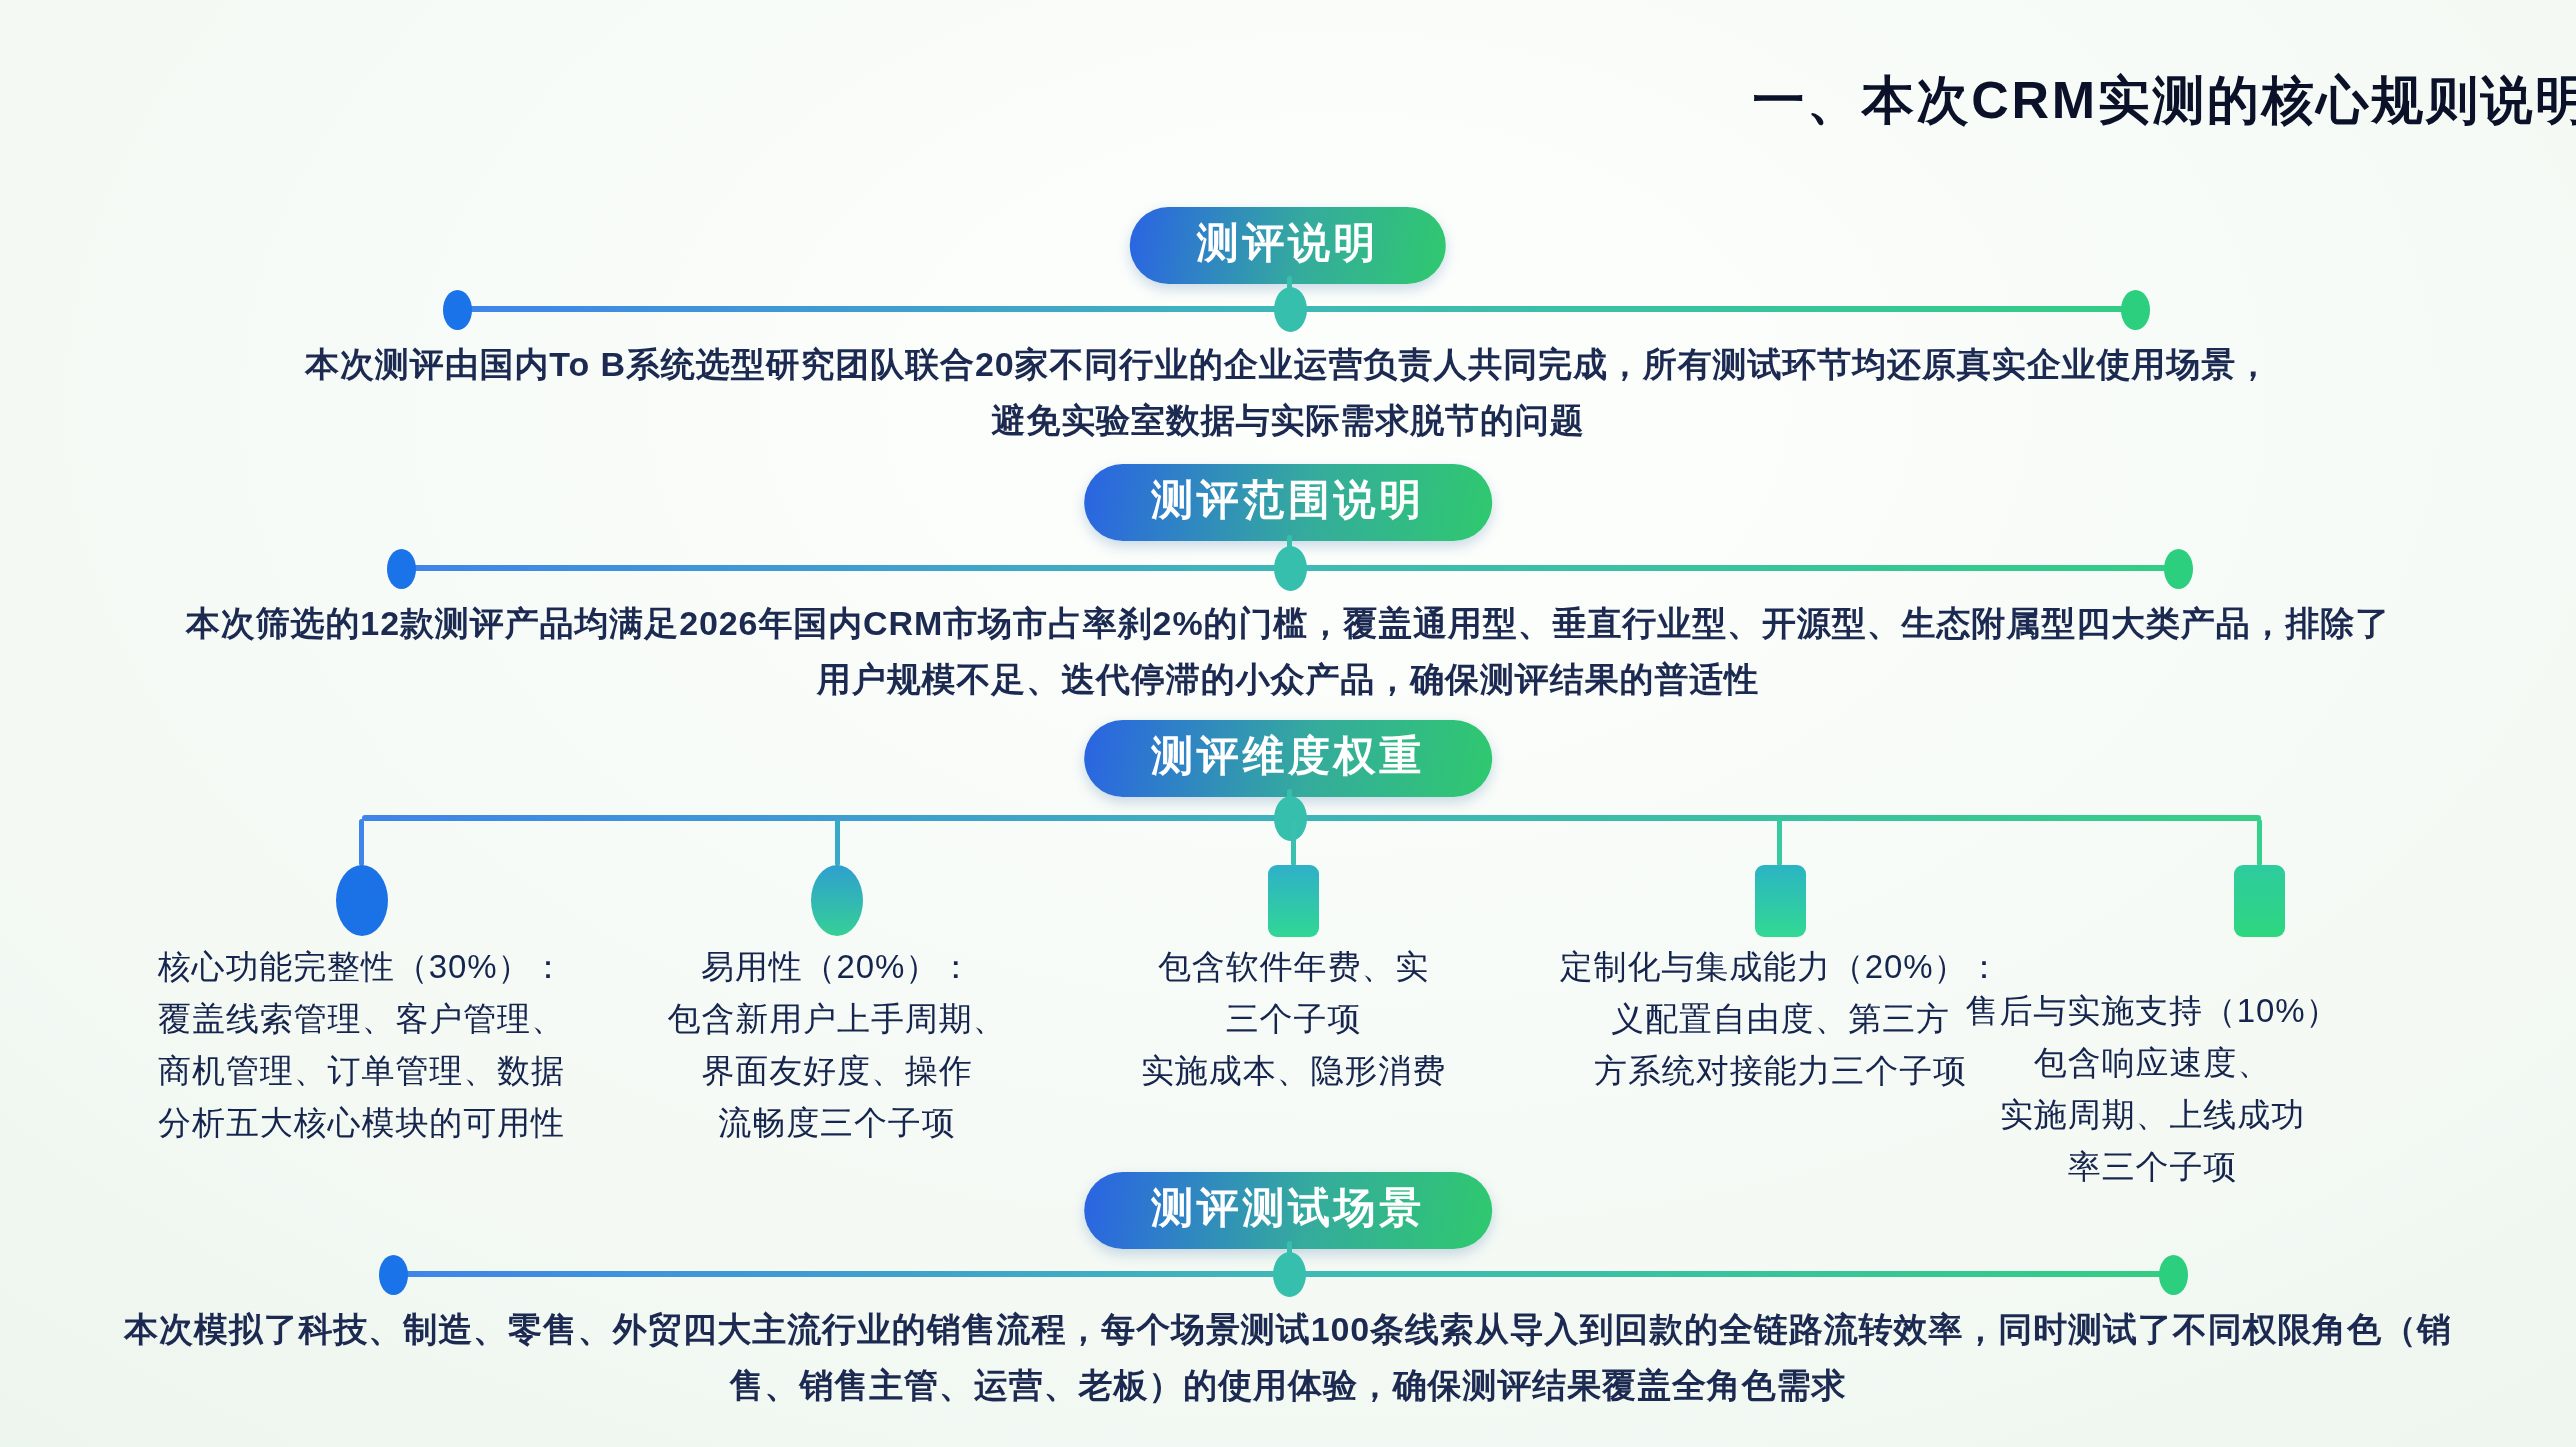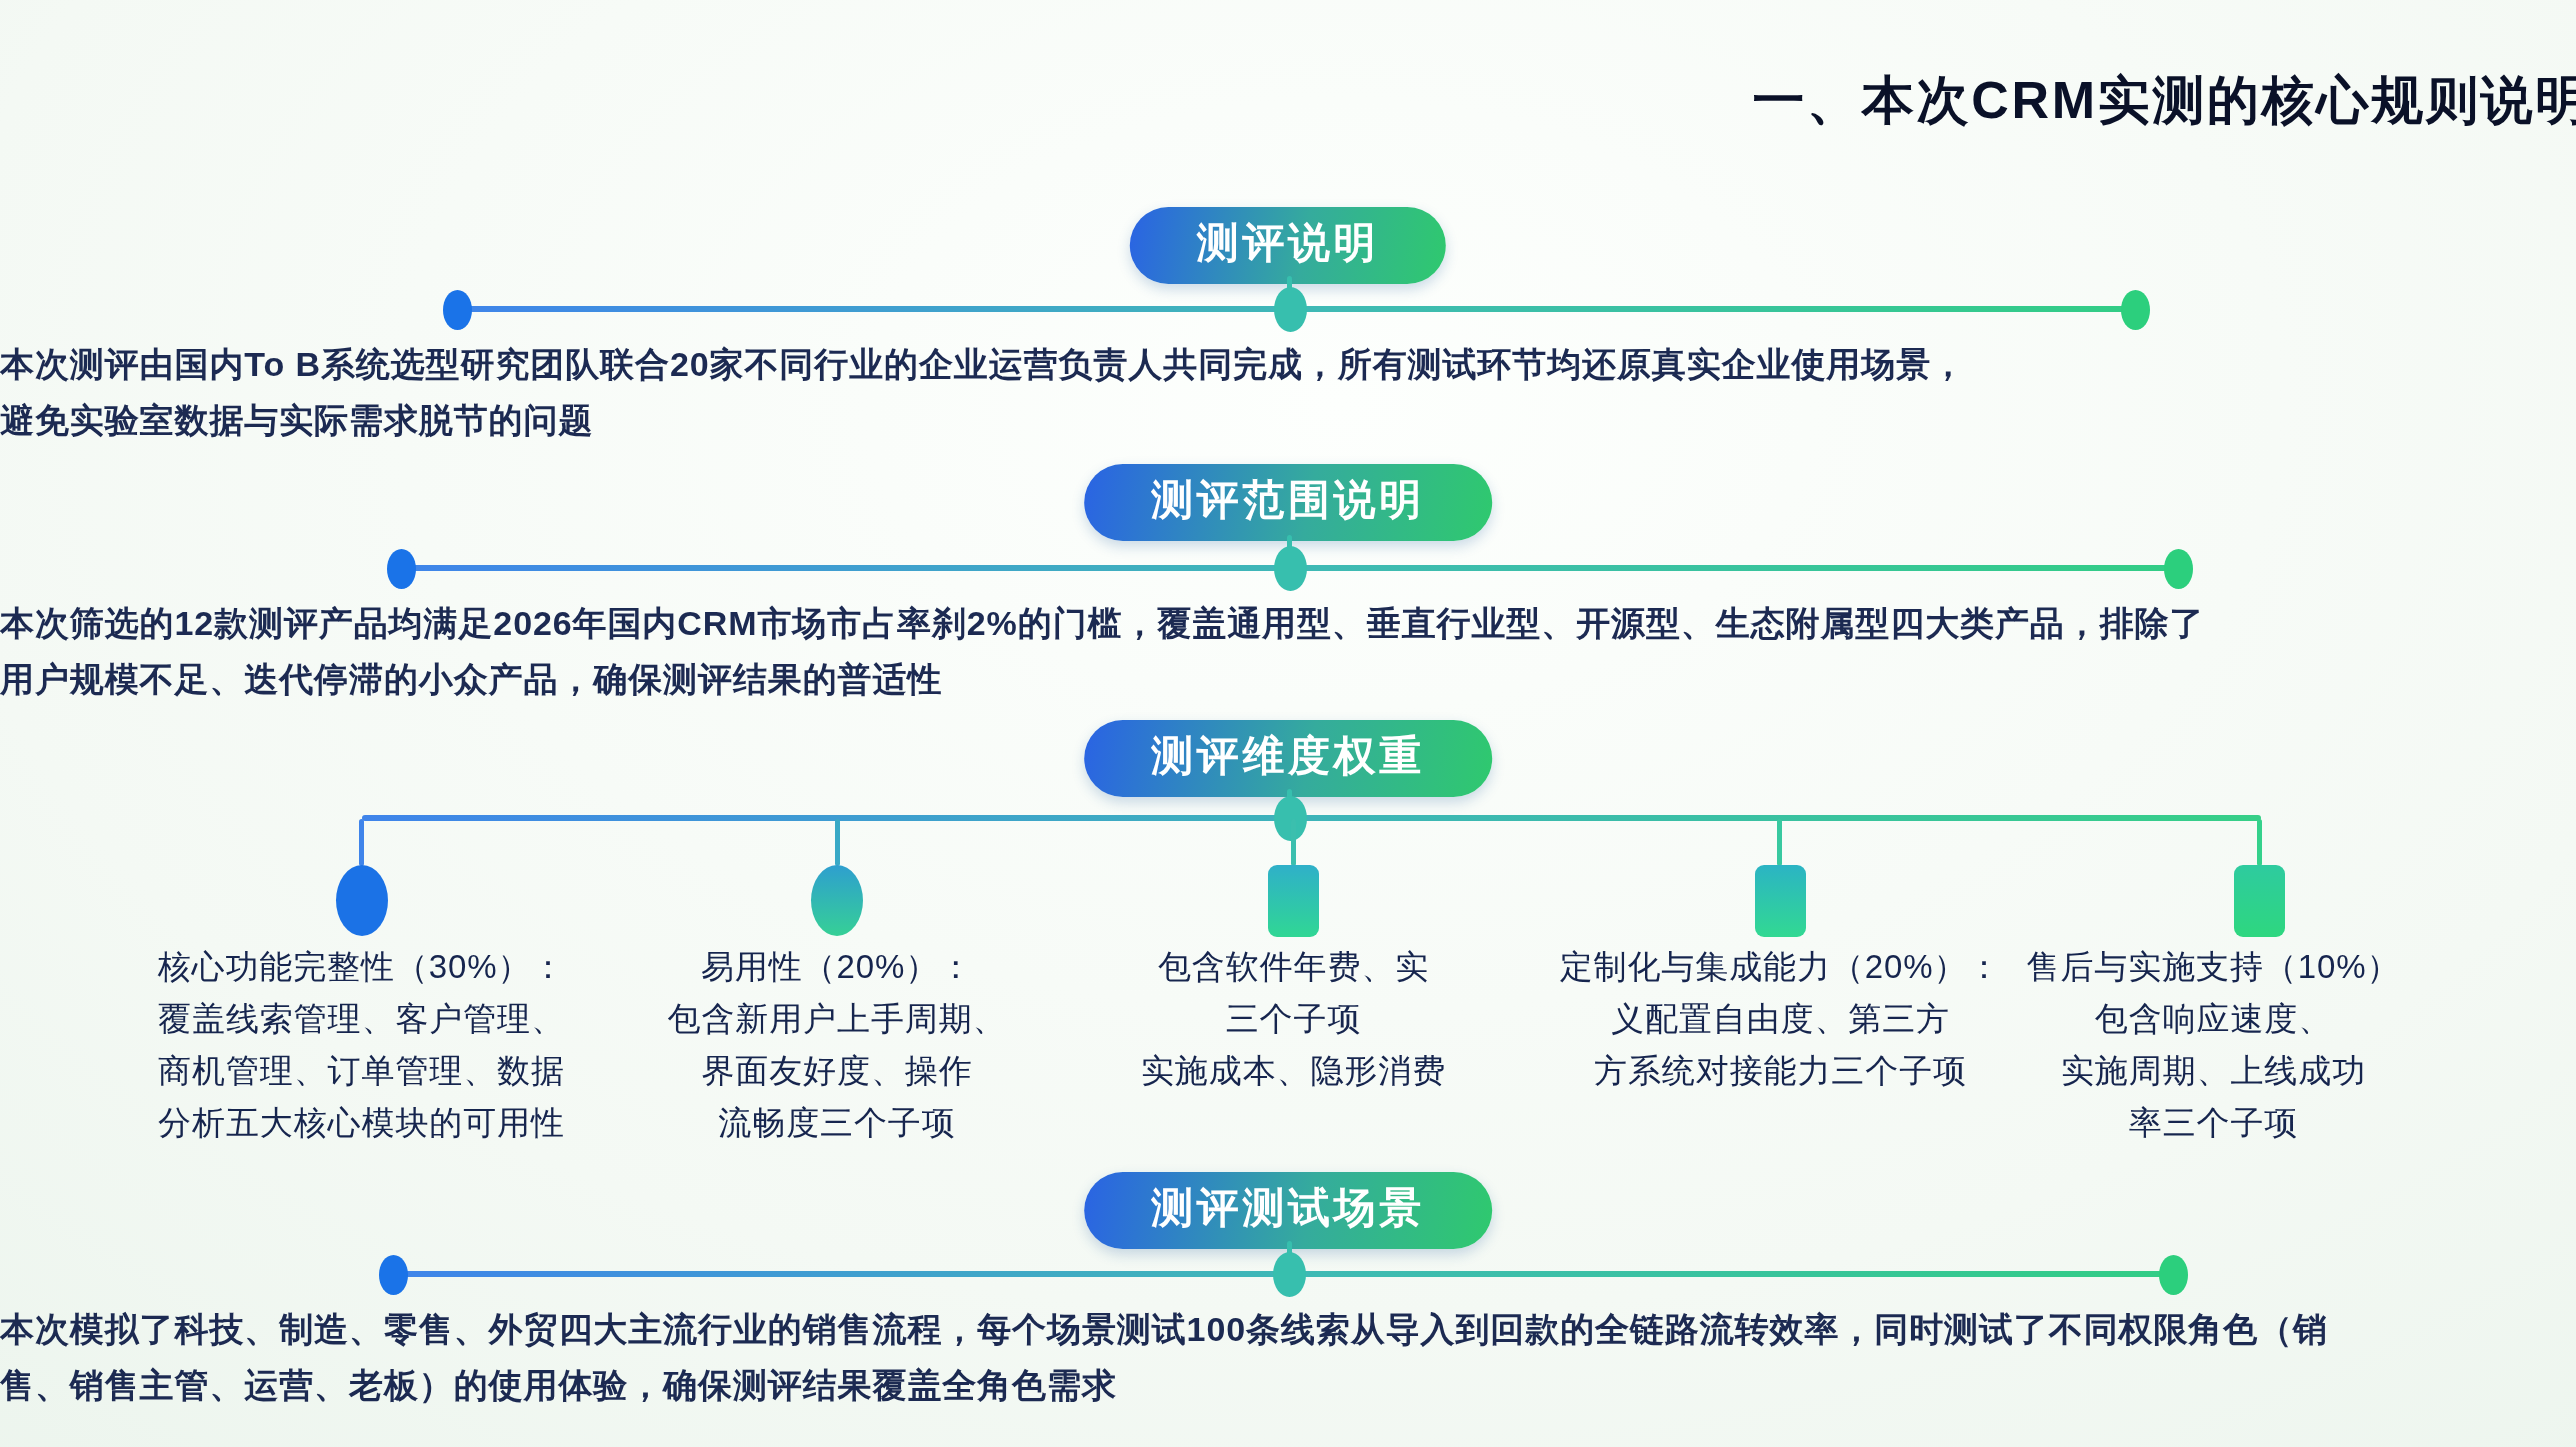--- a/index.html
+++ b/index.html
@@ -30,21 +30,21 @@
     position:absolute;left:0;right:0;top:0;height:6.3px;border-radius:3.6px;
     background:linear-gradient(90deg,#3f84ea 0%,#3fbab4 52%,#32cd85 100%);
   }
   .dot{position:absolute;border-radius:50%;}
   .dot.end{width:29px;height:40px;top:-16.3px;}
   .dot.center{width:33px;height:45px;top:-19px;}
   .dot.blue{background:#1a73e8;}
   .dot.teal{background:#37bfae;}
   .dot.green{background:#2ccf7d;}
   .para{
-    position:absolute;left:0;width:100%;
+    position:absolute;left:0;width:100%;text-align:center;
     font-size:34px;font-weight:700;color:#1c2a52;line-height:56px;letter-spacing:0.9px;
   }
   .tree-line{
     position:absolute;left:362px;top:815px;width:1899px;height:6.3px;border-radius:3.6px;
     background:linear-gradient(90deg,#3f84ea 0%,#3db4b9 50%,#36cf87 100%);
   }
   .drop{position:absolute;top:819px;width:4.5px;height:47px;border-radius:2.7px;}
   .shape{position:absolute;top:865px;}
   .shape.circle{width:52px;height:71px;border-radius:50%;}
   .shape.square{width:51px;height:72px;border-radius:9px;}
@@ -118,21 +118,21 @@
   <div class="dim-col" style="left:1081px;width:425px;">
     <div>包含软件年费、实</div>
     <div>三个子项</div>
     <div>实施成本、隐形消费</div>
   </div>
   <div class="dim-col" style="left:1518px;width:525px;">
     <div>定制化与集成能力（20%）：</div>
     <div>义配置自由度、第三方</div>
     <div>方系统对接能力三个子项</div>
   </div>
-  <div class="dim-col" style="left:1960px;width:507px;">
+  <div class="dim-col" style="left:1899px;width:507px;margin-top:44px;">
     <div>售后与实施支持（10%）</div>
     <div>包含响应速度、</div>
     <div>实施周期、上线成功</div>
     <div>率三个子项</div>
   </div>
 
   <div class="pill" style="top:1172px;">测评测试场景</div>
   <div class="stub" style="top:1241px;height:33px;"></div>
   <div class="divider" style="top:1271px;left:393px;width:1780px;">
     <div class="dline"></div>

